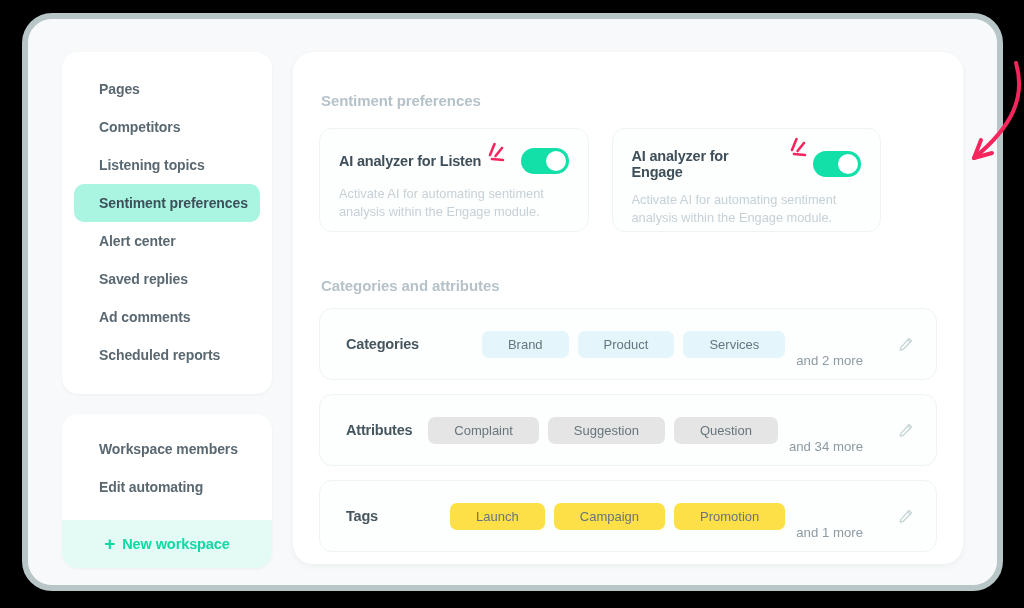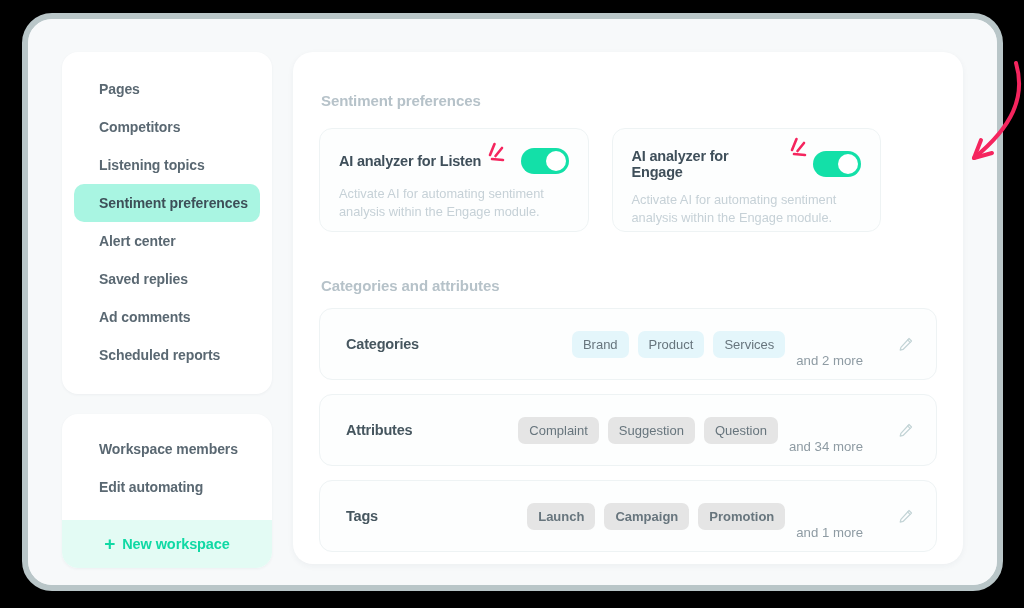--- a/index.html
+++ b/index.html
@@ -205,30 +205,30 @@
     color: #46565f;
     letter-spacing: -0.2px;
   }
   .chips {
     margin-left: auto;
     display: flex;
     align-items: center;
     gap: 9px;
   }
   .chip {
-    padding: 6px 11px;
+    padding: 6px 26px;
     border-radius: 7px;
     font-size: 13px;
     font-weight: 400;
     color: #67757d;
     white-space: nowrap;
   }
   .chip.blue   { background: #e4f6fb; }
   .chip.yellow { background: #e5e5e5; }
-  .chip.peach  { background: #e5e5e5; font-weight: bold; }
+  .chip.peach  { background: #fde047; }
 
   .more-text {
     font-size: 13.2px;
     color: #8e9ba3;
     white-space: nowrap;
     margin-left: 2px;
     margin-top: 32px;
   }
   .edit-btn {
     margin-left: 20px;

